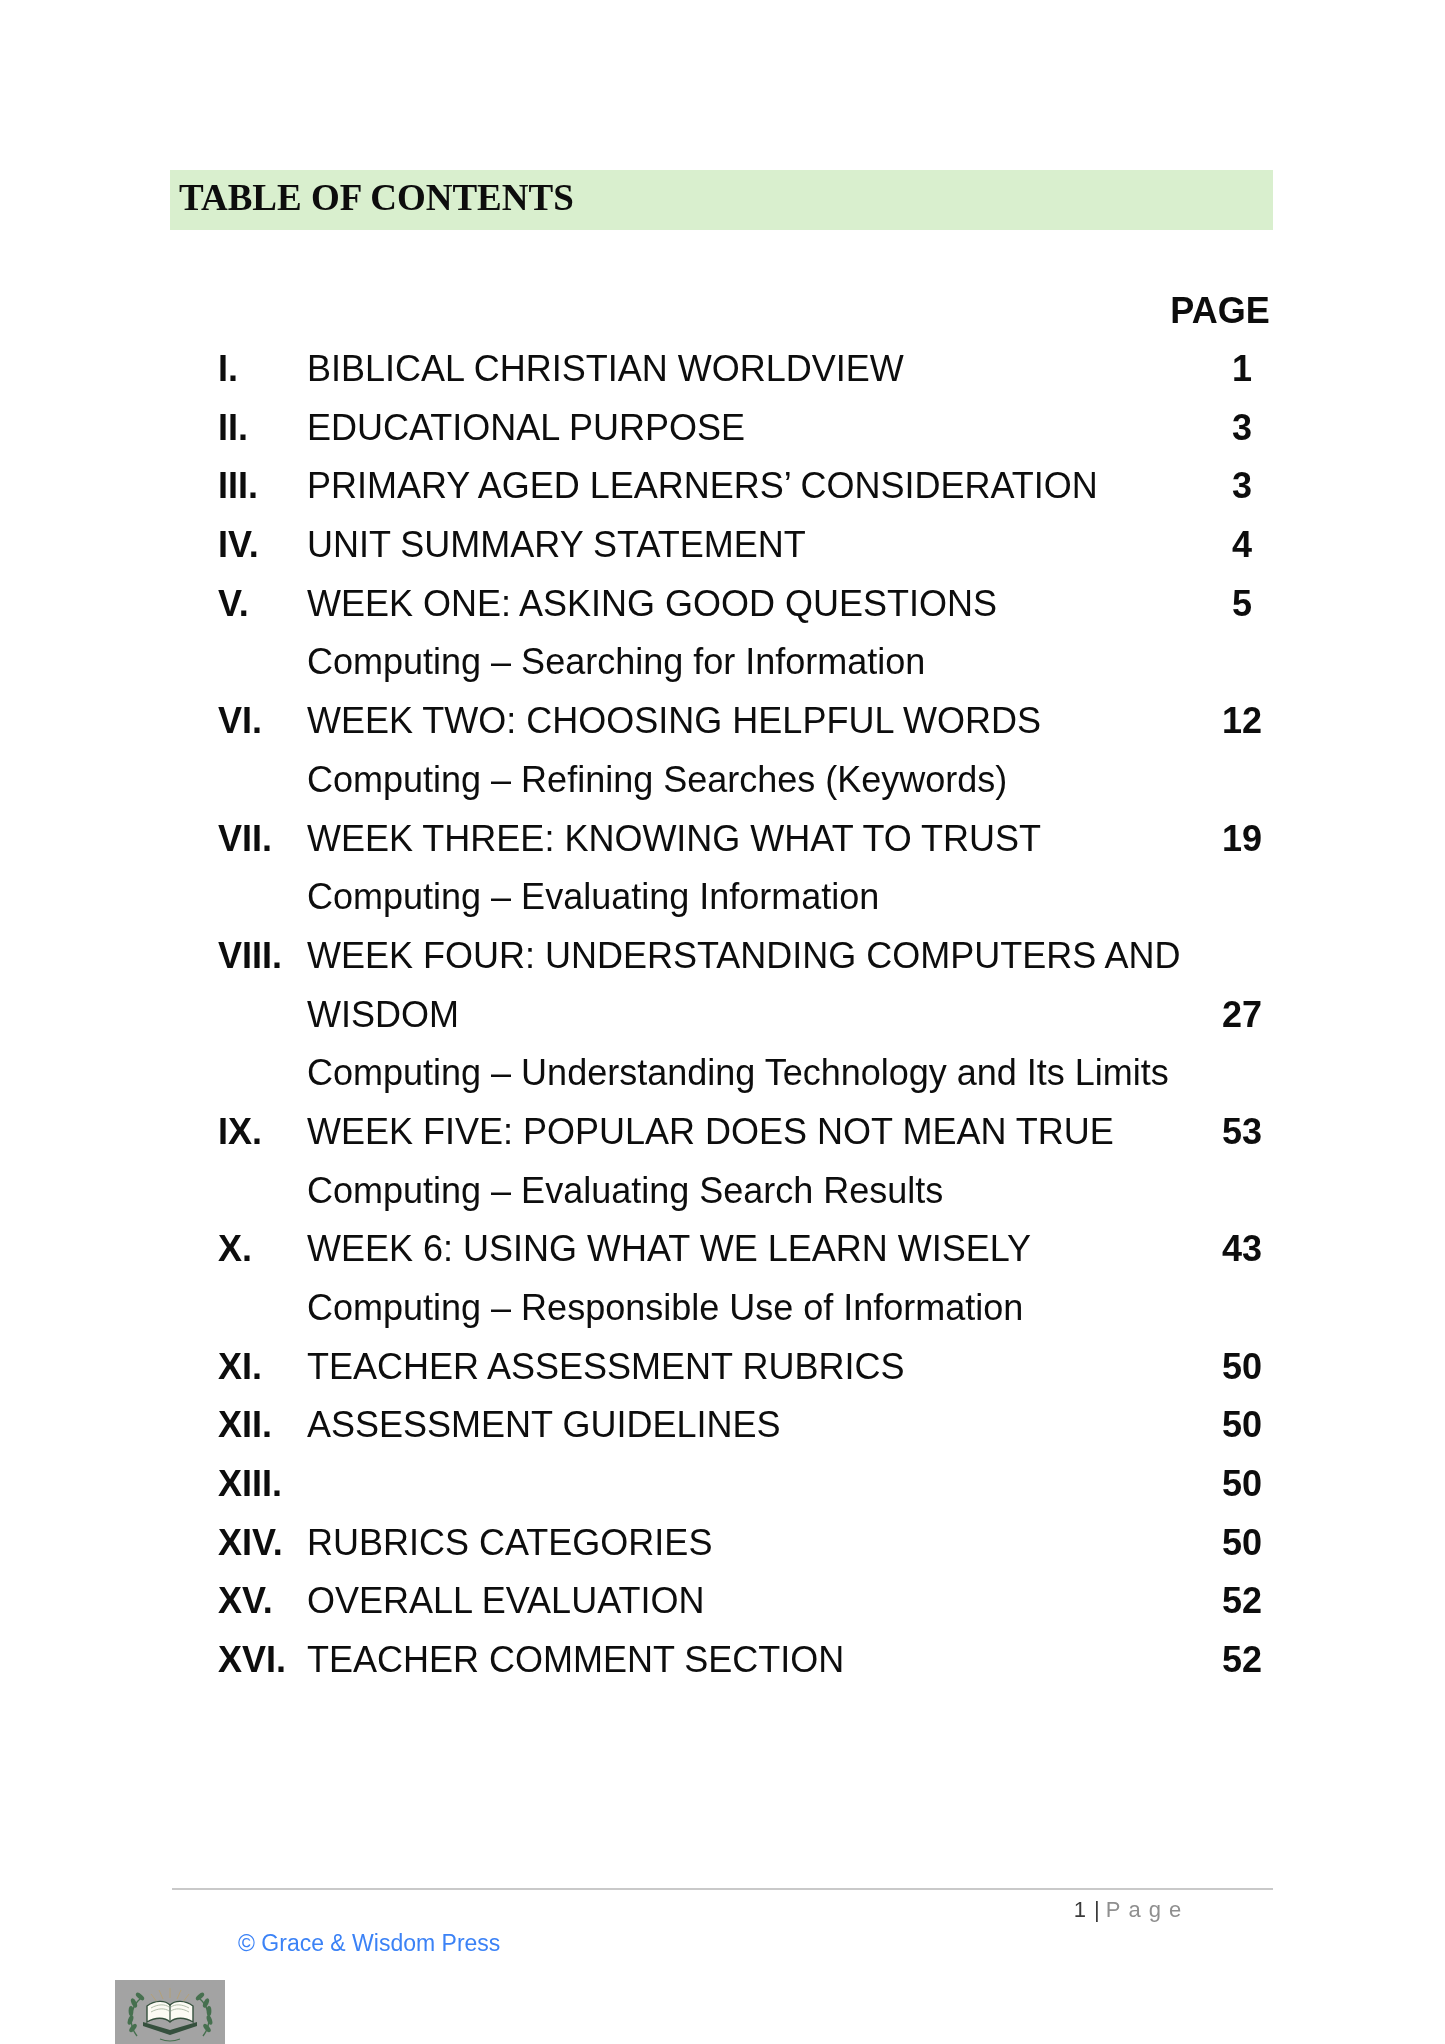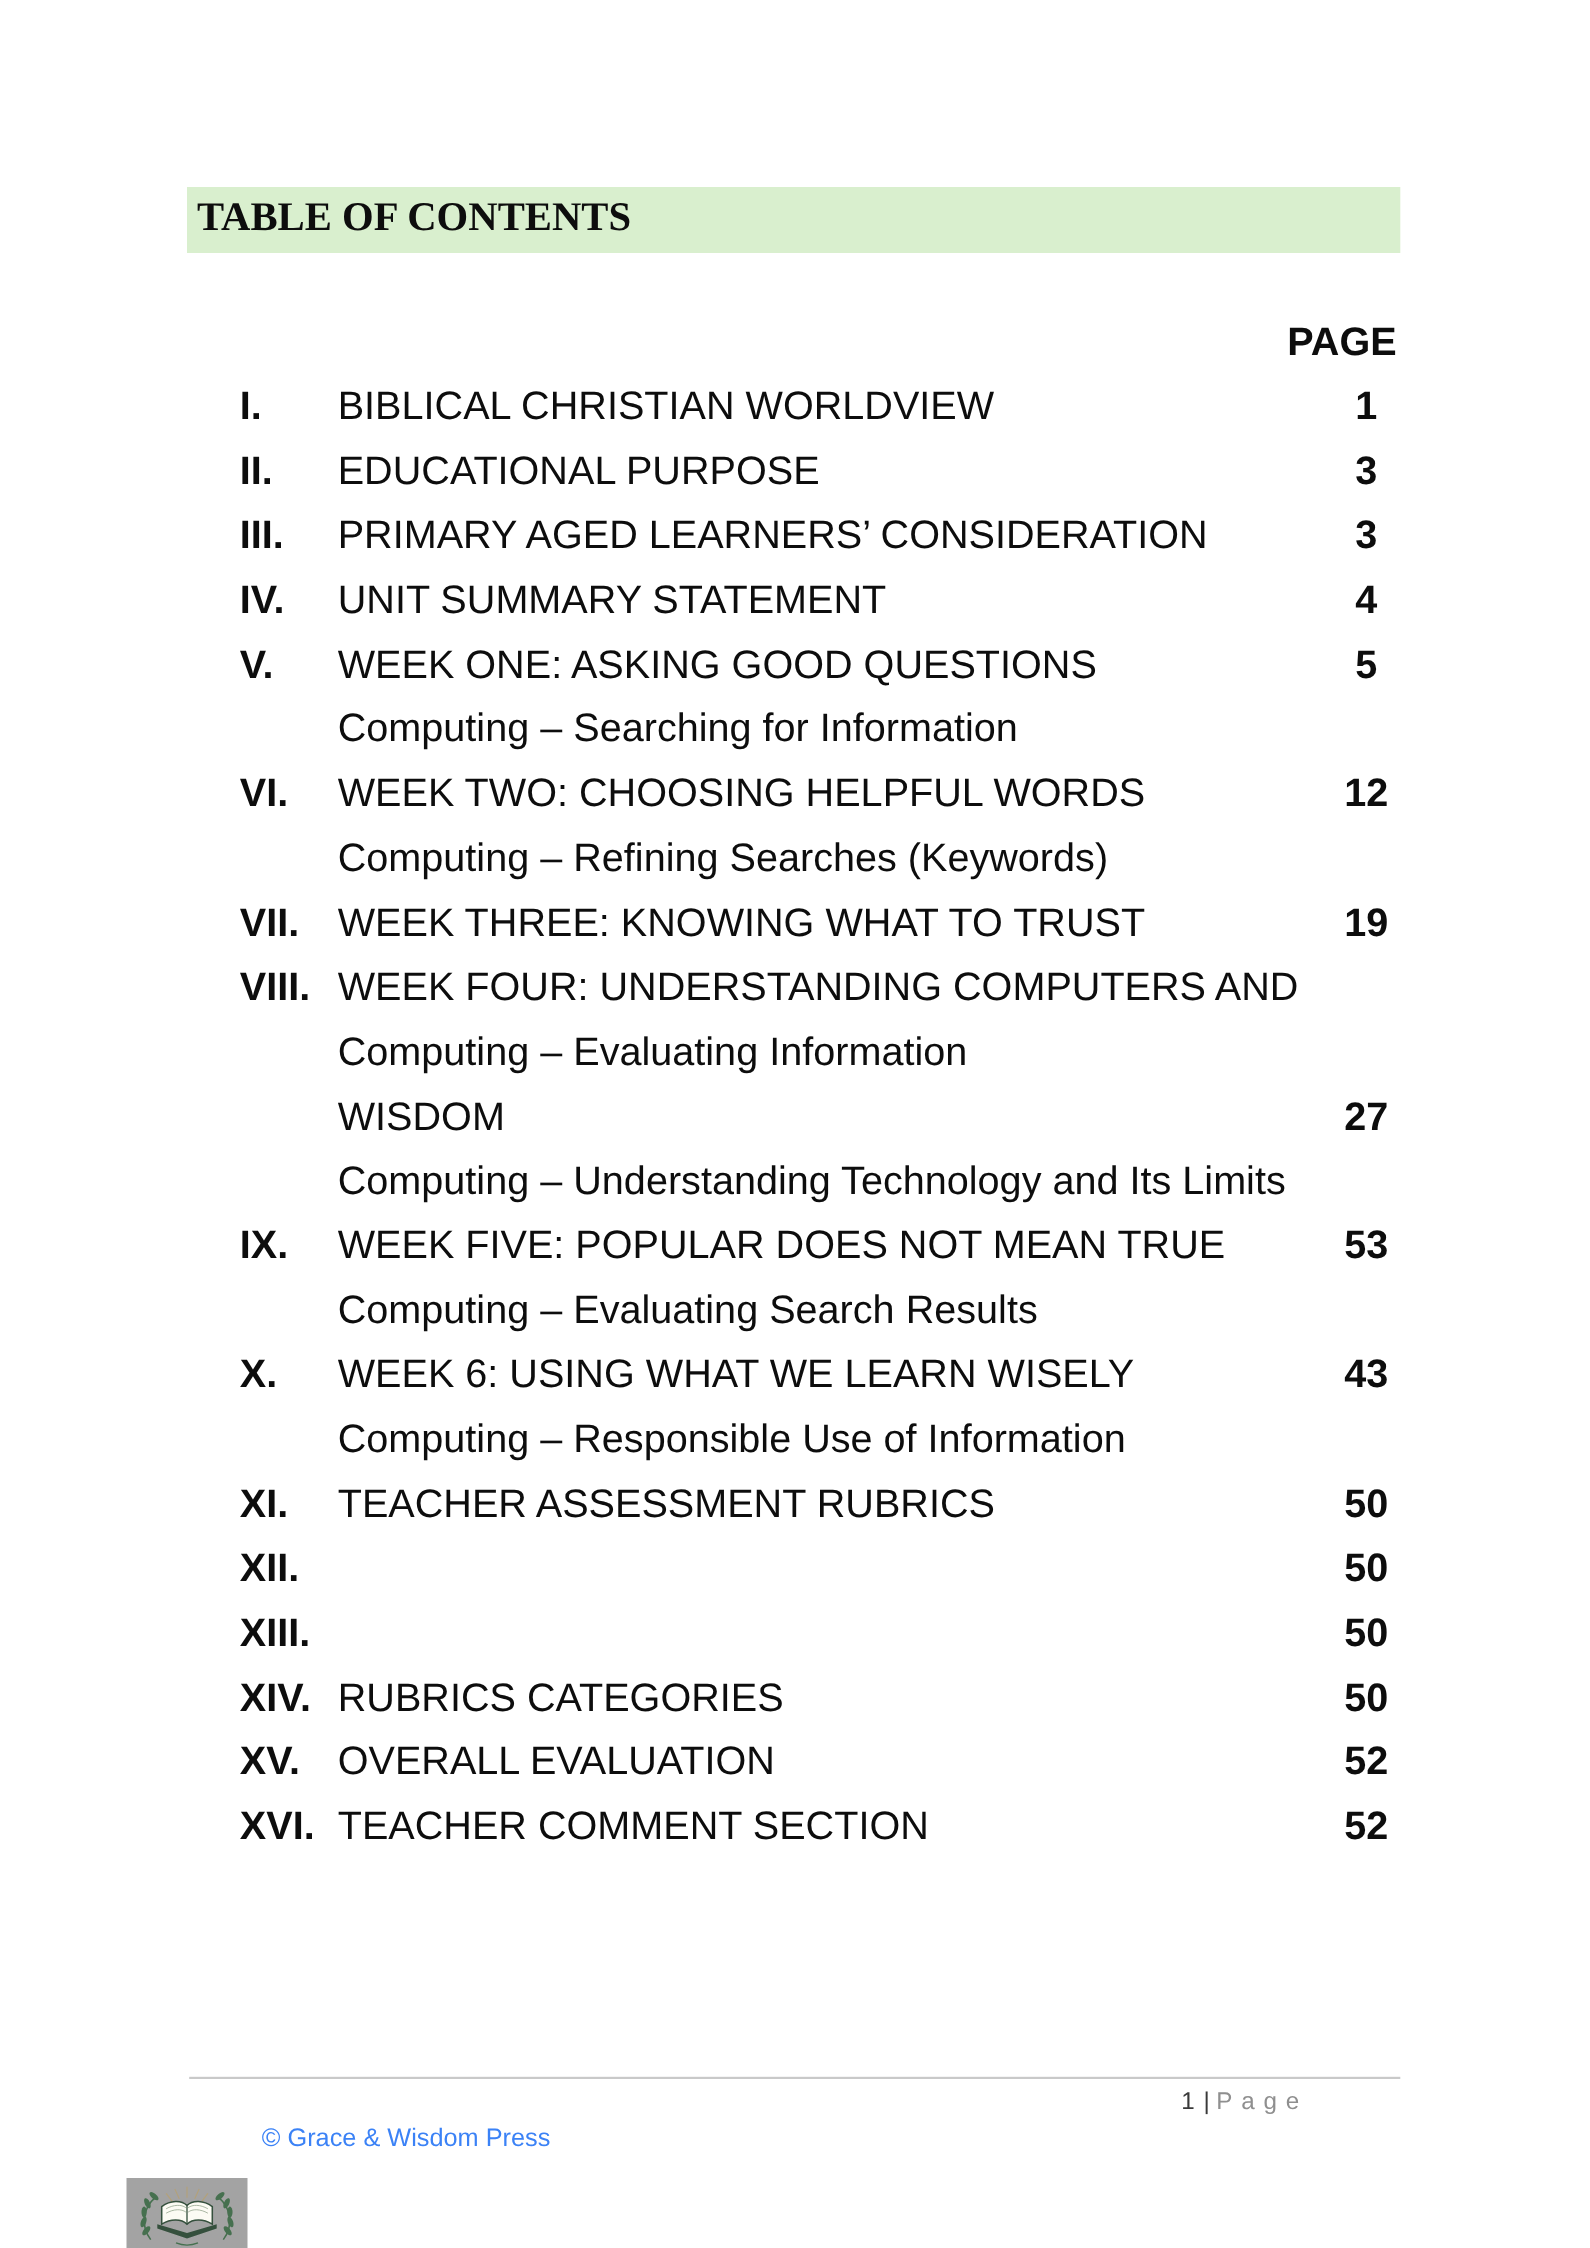--- a/index.html
+++ b/index.html
@@ -123,27 +123,27 @@
       <span class="num"></span>
       <span class="ttl">Computing – Refining Searches (Keywords)</span>
       <span class="pg"></span>
     </div>
     <div class="toc-row">
       <span class="num">VII.</span>
       <span class="ttl">WEEK THREE: KNOWING WHAT TO TRUST</span>
       <span class="pg">19</span>
     </div>
     <div class="toc-row">
+      <span class="num"></span>
+      <span class="ttl">Computing – Evaluating Information</span>
+      <span class="pg"></span>
+    </div>
+    <div class="toc-row">
       <span class="num">VIII.</span>
       <span class="ttl">WEEK FOUR: UNDERSTANDING COMPUTERS AND</span>
-      <span class="pg"></span>
-    </div>
-    <div class="toc-row">
-      <span class="num"></span>
-      <span class="ttl">Computing – Evaluating Information</span>
       <span class="pg"></span>
     </div>
     <div class="toc-row">
       <span class="num"></span>
       <span class="ttl">WISDOM</span>
       <span class="pg">27</span>
     </div>
     <div class="toc-row">
       <span class="num"></span>
       <span class="ttl">Computing – Understanding Technology and Its Limits</span>
@@ -169,20 +169,21 @@
       <span class="ttl">Computing – Responsible Use of Information</span>
       <span class="pg"></span>
     </div>
     <div class="toc-row">
       <span class="num">XI.</span>
       <span class="ttl">TEACHER ASSESSMENT RUBRICS</span>
       <span class="pg">50</span>
     </div>
     <div class="toc-row">
       <span class="num">XII.</span>
+      <span class="ttl">ASSESSMENT GUIDELINES</span>
       <span class="pg">50</span>
     </div>
     <div class="toc-row">
       <span class="num">XIII.</span>
       <span class="pg">50</span>
     </div>
     <div class="toc-row">
       <span class="num">XIV.</span>
       <span class="ttl">RUBRICS CATEGORIES</span>
       <span class="pg">50</span>

